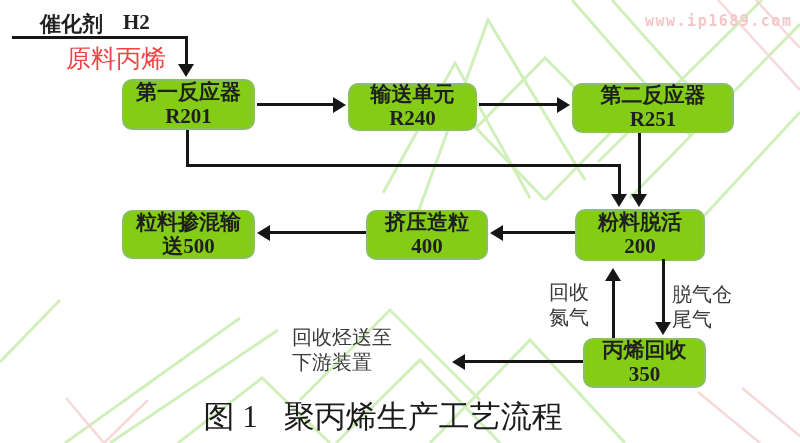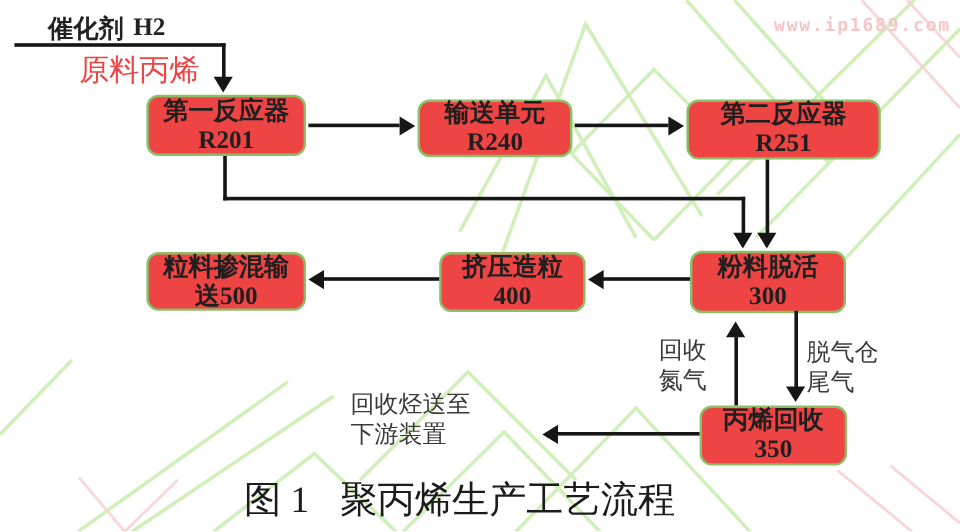--- a/index.html
+++ b/index.html
@@ -8,33 +8,33 @@
     font-family:"Liberation Serif","DejaVu Serif",serif;color:#222;
   }
   .wm-svg{position:absolute;left:0;top:0;z-index:0;}
   .site-wm{
     position:absolute;left:645px;top:12px;z-index:1;
     font-family:"DejaVu Sans Mono","Liberation Mono",monospace;
     font-size:15px;font-weight:700;letter-spacing:1.5px;color:#f4c6c6;
   }
   .node{
     position:absolute;z-index:2;box-sizing:border-box;
-    background:#ef4444;border:2.5px solid #8abf68;border-radius:10px;
+    background:#84cc16;border:2.5px solid #8abf68;border-radius:10px;
     display:flex;flex-direction:column;justify-content:center;
     font-size:21px;font-weight:700;line-height:1.12;color:#1f1f1f;text-align:center;
   }
   .hl{position:absolute;z-index:2;height:3px;background:#161616;}
   .vl{position:absolute;z-index:2;width:3px;background:#161616;}
   .ah{position:absolute;z-index:2;width:0;height:0;}
   .ah-down {border-left:8px solid transparent;border-right:8px solid transparent;border-top:13px solid #161616;}
   .ah-up   {border-left:8px solid transparent;border-right:8px solid transparent;border-bottom:13px solid #161616;}
   .ah-right{border-top:8px solid transparent;border-bottom:8px solid transparent;border-left:13px solid #161616;}
   .ah-left {border-top:8px solid transparent;border-bottom:8px solid transparent;border-right:13px solid #161616;}
   .flow-text{position:absolute;z-index:2;font-size:20px;color:#3a3a3a;line-height:25px;text-align:left;}
-  .catalyst-group{position:absolute;left:40px;top:10px;z-index:2;display:flex;gap:8px;font-size:21px;font-weight:700;color:#222;}
+  .catalyst-group{position:absolute;left:40px;top:10px;z-index:2;display:flex;gap:20px;font-size:21px;font-weight:700;color:#222;}
   .feed-label{position:absolute;left:66px;top:42px;z-index:2;font-size:25px;color:#ef4444;}
   .caption{
     position:absolute;left:170px;top:396px;width:426px;z-index:2;
     text-align:center;font-size:31px;color:#1b1b1b;
   }
   .caption .figno{margin-right:26px;text-align:center;}
 </style>
 </head>
 <body>
 
@@ -108,21 +108,21 @@
   <div class="node" style="left:122px;top:210px;width:133px;height:49px;">
     <span>粒料掺混输</span>
     <span>送500</span>
   </div>
   <div class="node" style="left:366px;top:210px;width:122px;height:50px;">
     <span>挤压造粒</span>
     <span>400</span>
   </div>
   <div class="node" style="left:575px;top:209px;width:130px;height:52px;">
     <span>粉料脱活</span>
-    <span>300</span>
+    <span>200</span>
   </div>
 
   <div class="ah ah-left" style="left:257px;top:225px;"></div>
   <div class="hl" style="left:269px;top:231px;width:97px;"></div>
   <div class="ah ah-left" style="left:490px;top:225px;"></div>
   <div class="hl" style="left:502px;top:231px;width:73px;"></div>
 
   <div class="ah ah-up" style="left:605px;top:268px;"></div>
   <div class="vl" style="left:612px;top:279px;height:59px;"></div>
   <div class="vl" style="left:662px;top:259px;height:66px;"></div>

